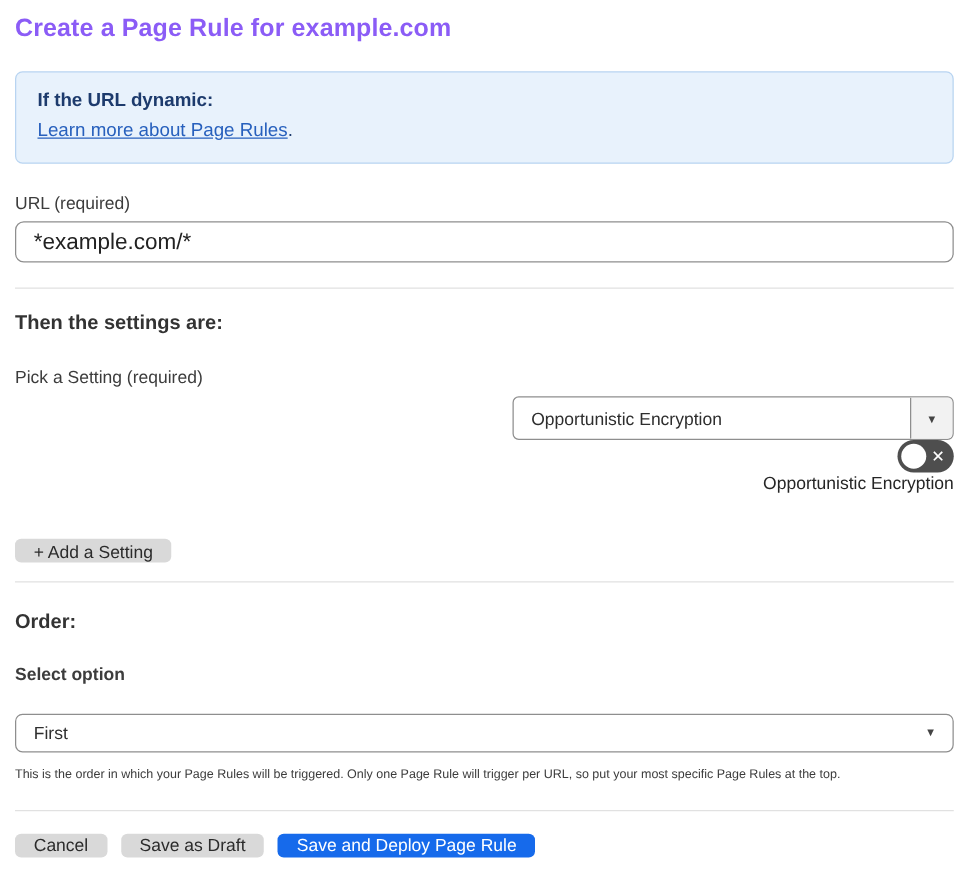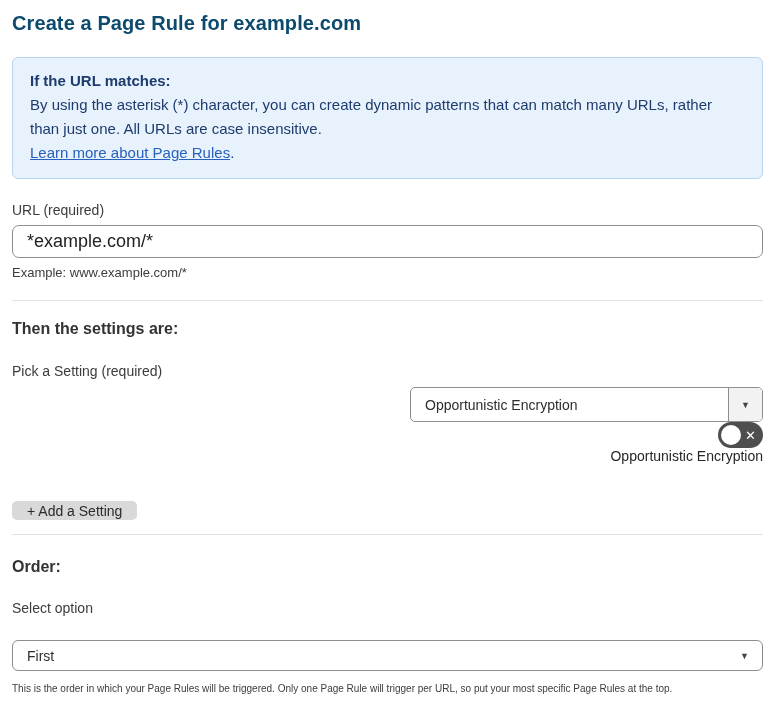--- a/index.html
+++ b/index.html
@@ -11,21 +11,21 @@
   .page {
     width: 775px;
     height: 717px;
     padding: 12px 12px 0 12px;
     background: #fff;
     overflow: hidden;
   }
   .page-title {
     font-size: 20px;
     font-weight: 700;
-    color: #0c4a6e;
+    color: #8b5cf6;
     letter-spacing: 0.1px;
   }
   
   .info-box {
     margin-top: 22px;
     background: #e8f2fc;
     border: 1px solid #b8d4f1;
     border-radius: 6px;
     padding: 11px 17px 13px 17px;
     font-size: 15px;
@@ -157,21 +157,21 @@
     font-size: 14px;
     font-family: "Liberation Sans", sans-serif;
     cursor: pointer;
     white-space: nowrap;
   }
   .btn-gray { background: #d9d9d9; color: #2b2b2b; }
   .btn-blue { background: #166aeb; color: #ffffff; }
   .add-setting-btn { margin-top: 37px; }
   .settings-divider { margin-top: 14px; }
   .order-heading { margin-top: 23px; }
-  .order-label { margin-top: 24px; }
+  .order-label { margin-top: 24px; font-weight: bold; }
   
   .order-select {
     margin-top: 24px;
     width: 751px;
     height: 31px;
     border: 1px solid #8e8e8e;
     border-radius: 6px;
     background: #fff;
     display: flex;
     align-items: center;
@@ -206,28 +206,26 @@
   }
 </style>
 </head>
 <body>
 
 <div class="page">
 
   <h1 class="page-title">Create a Page Rule for example.com</h1>
 
   <div class="info-box">
-    <div class="info-heading">If the URL matches:</div>
-    <div class="info-body">By using the asterisk (*) character, you can create dynamic patterns that can match many URLs, rather than just one. All URLs are case insensitive.</div>
+    <div class="info-heading">If the URL dynamic:</div>
     <div class="info-link-line"><a class="info-link">Learn more about Page Rules</a><span>.</span></div>
   </div>
 
   <div class="field-label url-label">URL (required)</div>
   <input type="text" class="text-input" value="*example.com/*" style="">
-  <div class="example-text">Example: www.example.com/*</div>
 
   <hr class="divider">
 
   <h2 class="section-heading">Then the settings are:</h2>
 
   <div class="field-label picker-label">Pick a Setting (required)</div>
 
   <div class="setting-row">
     <div class="custom-select">
       <div class="select-value">Opportunistic Encryption</div>

